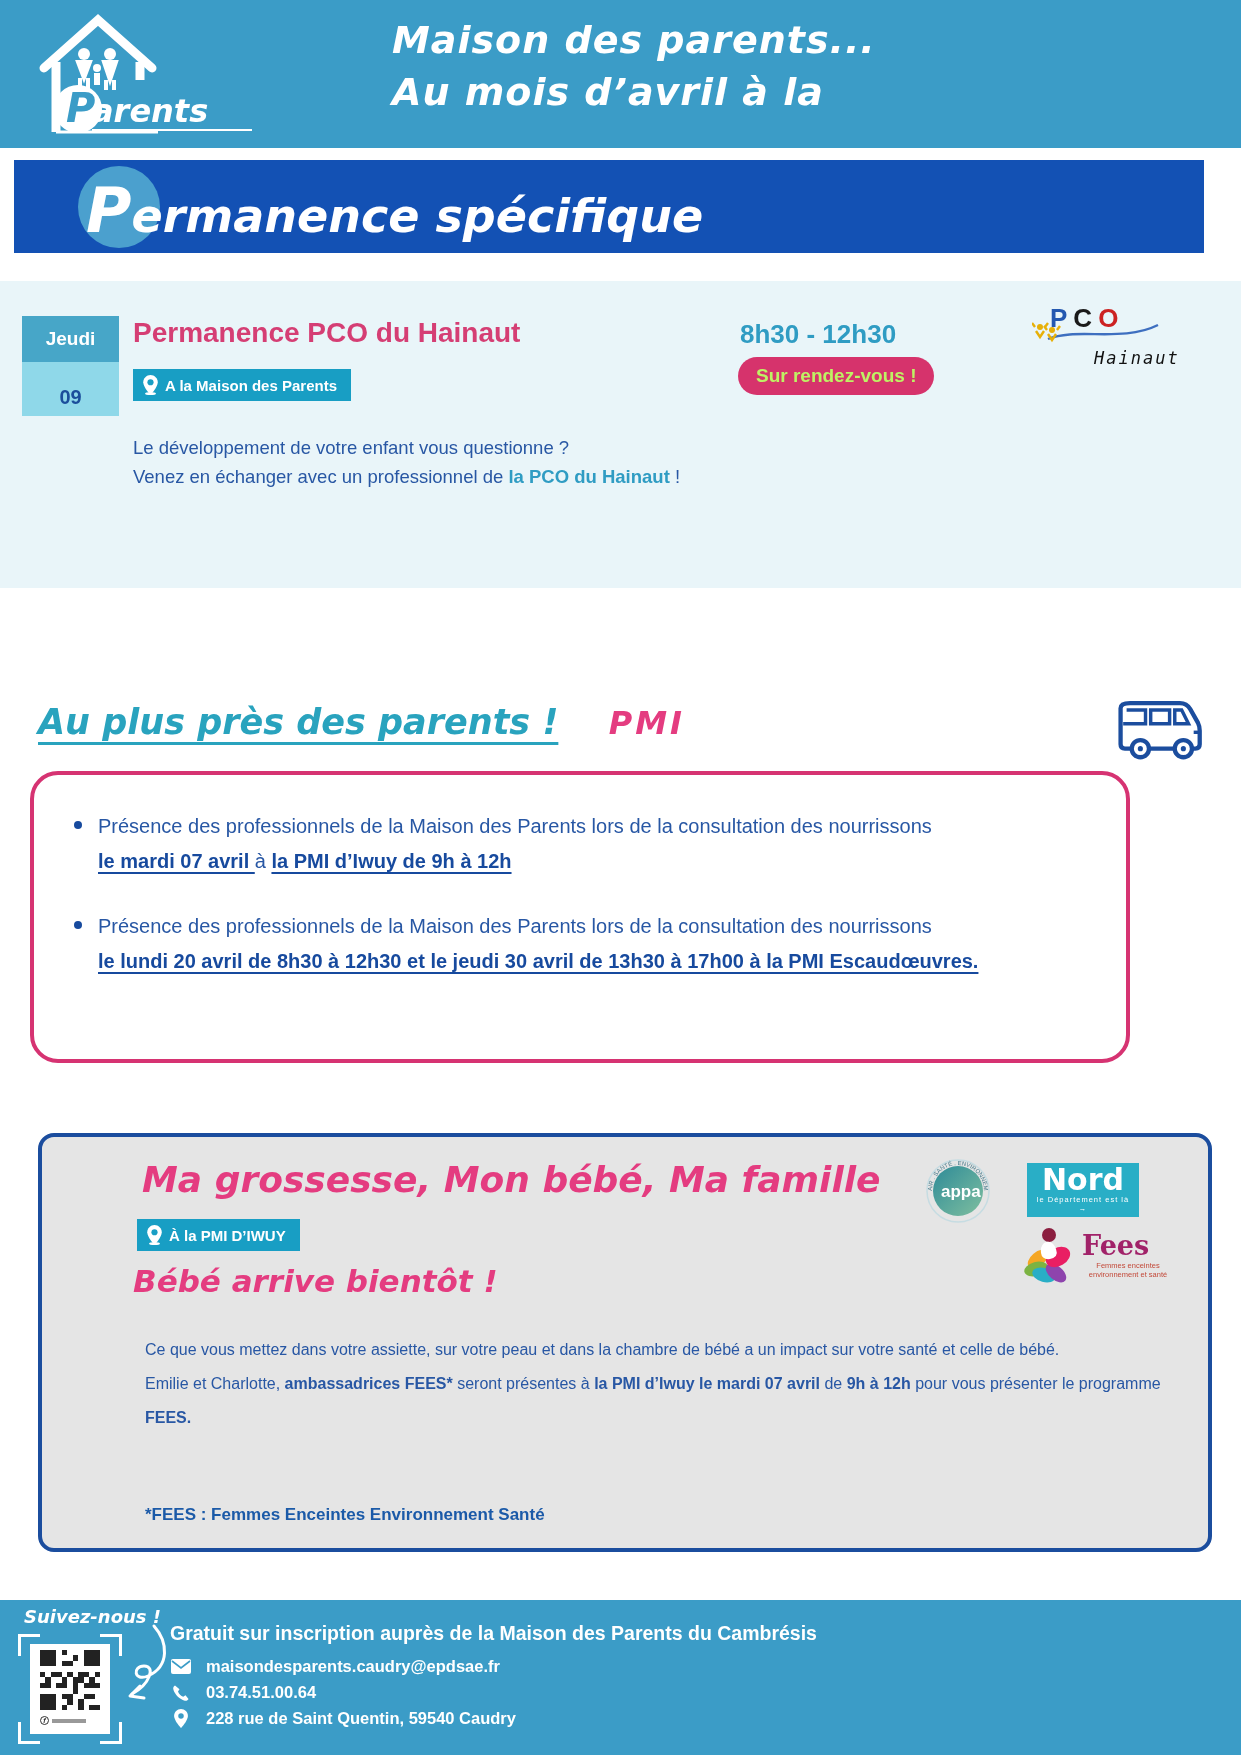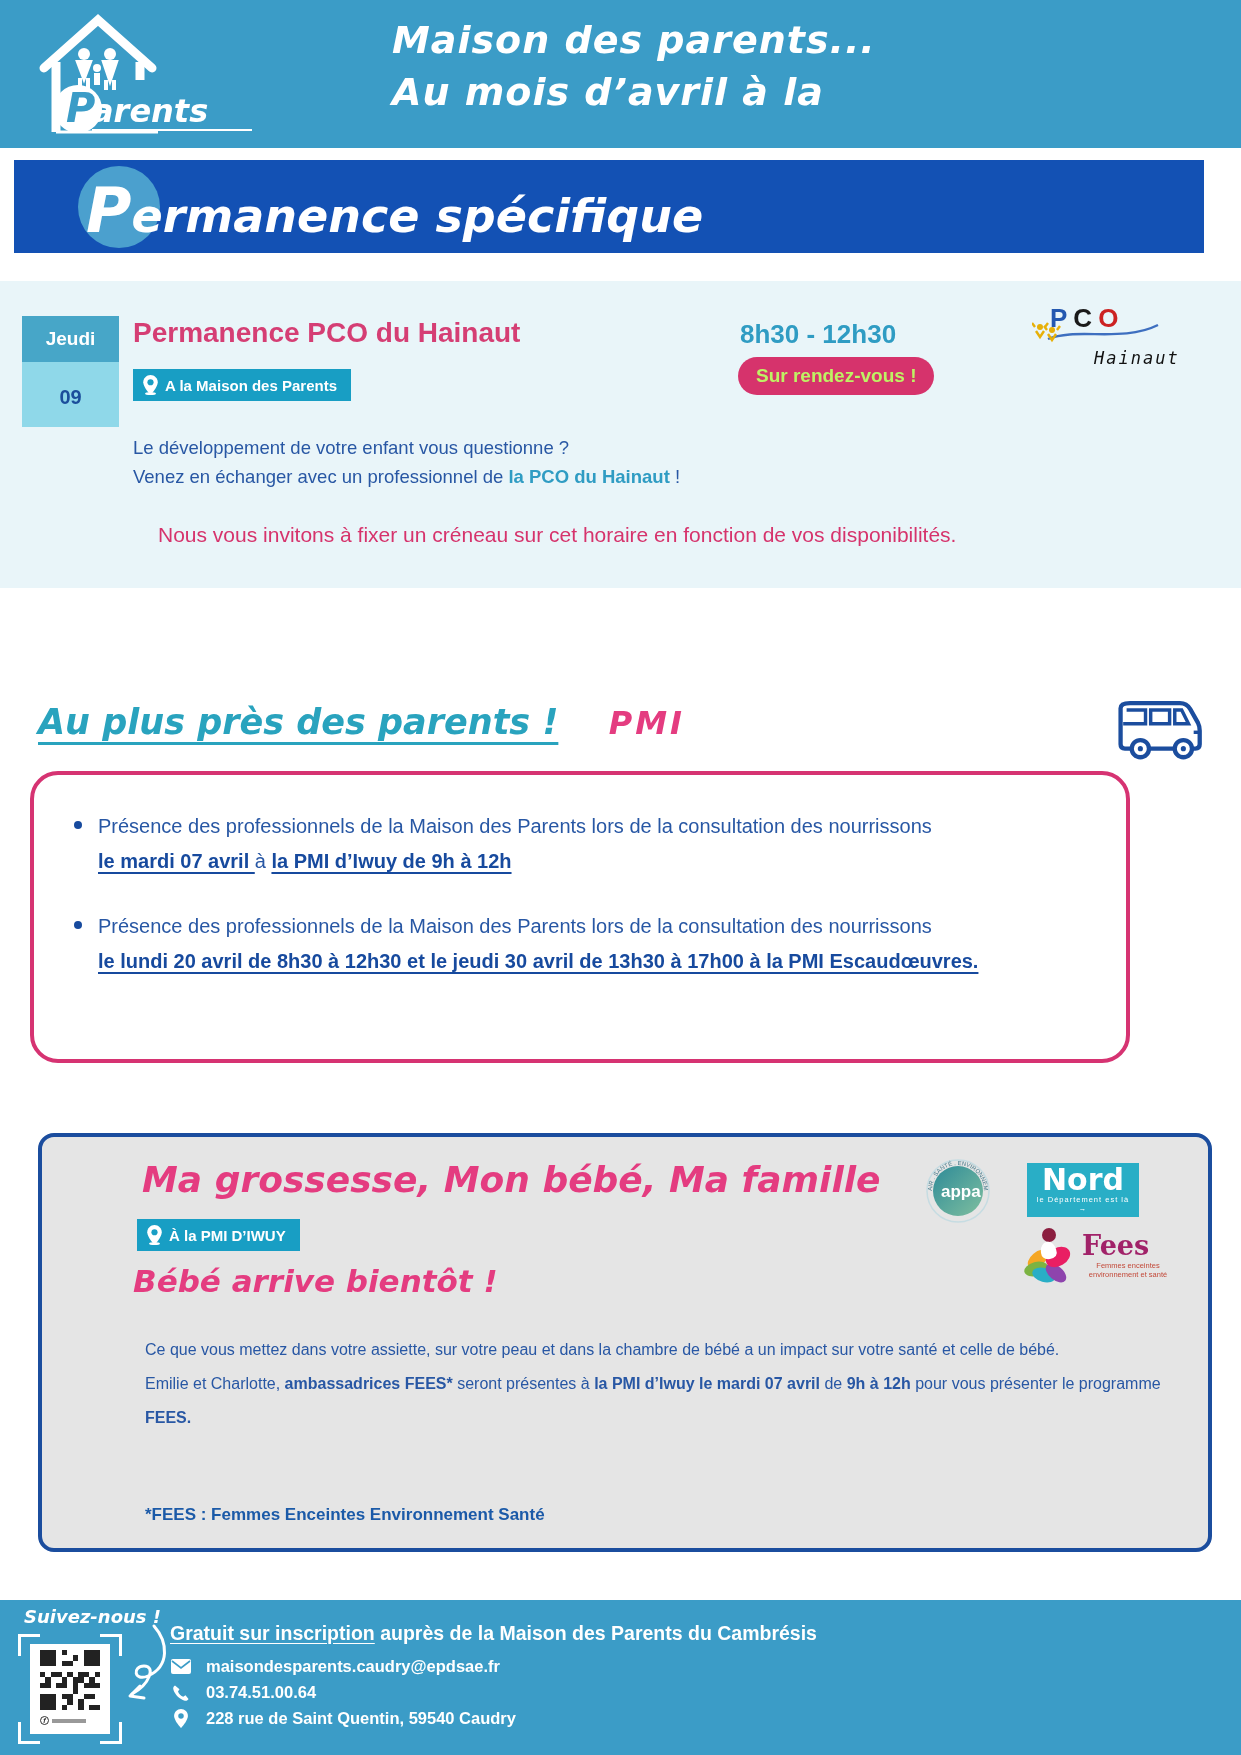--- a/index.html
+++ b/index.html
@@ -15,21 +15,21 @@
   
   .banner { position:absolute; top:160px; left:14px; width:1190px; height:93px; background:#1351B4; }
   .banner-circle { position:absolute; left:64px; top:6px; width:82px; height:82px; border-radius:50%; background:#4BA0CE; }
   .banner-text { position:absolute; left:72px; top:14px; color:#fff; font-size:46px; }
   .banner-text .cap { font-size:62px; }
 
   
   .event-panel { position:absolute; top:281px; left:0; width:1241px; height:307px; background:#E9F5F9; }
   .date-box { position:absolute; left:22px; top:35px; width:97px; }
   .date-day { background:#47A6C8; color:#fff; font-weight:bold; font-size:19px; text-align:center; height:46px; line-height:46px; }
-  .date-num { background:#8FD8E9; color:#1B4E9B; font-weight:bold; font-size:20px; text-align:center; height:65px; line-height:71px; }
+  .date-num { background:#8FD8E9; color:#1B4E9B; font-weight:bold; font-size:20px; text-align:center; height:54px; line-height:71px; }
   .event-title { position:absolute; left:133px; top:36px; color:#D53E74; font-weight:bold; font-size:28px; }
   .event-time { position:absolute; left:740px; top:38px; color:#2F9CC3; font-weight:bold; font-size:26px; }
   .pill { position:absolute; left:738px; top:76px; background:#D6336C; color:#bef264; font-weight:bold; font-size:19px; border-radius:19px; padding:8px 18px; }
   .loc-badge { position:absolute; background:#189EC4; color:#fff; font-weight:bold; font-size:15px; padding:6px 14px 6px 10px; display:flex; align-items:center; gap:7px; }
   .loc-badge-1 { left:133px; top:88px; }
   .event-body { position:absolute; left:133px; top:152px; color:#2857A4; font-size:18.5px; line-height:29px; }
   .accent-teal { color:#2F9CC3; font-weight:bold; }
   .event-invite { position:absolute; left:158px; top:242px; color:#D6336C; font-size:21px; }
   .pco-logo { position:absolute; left:1050px; top:22px; width:140px; height:60px; }
   .pco-line1 { font-size:26px; font-weight:bold; letter-spacing:6px; }
@@ -73,21 +73,21 @@
   .qr-tr { right:0; top:0; border-left:none; border-bottom:none; }
   .qr-bl { left:0; bottom:0; border-right:none; border-top:none; }
   .qr-br { right:0; bottom:0; border-left:none; border-top:none; }
   .qr-box { position:absolute; left:12px; top:10px; width:80px; height:90px; background:#fff; padding:6px 10px 0; }
   .qr-foot { display:flex; align-items:center; gap:3px; margin-top:2px; }
   .fb-dot { width:9px; height:9px; border:1px solid #333; border-radius:50%; color:#333; font-size:7px; line-height:8px; text-align:center; font-weight:bold; font-style:italic; }
   .qr-smudge { width:34px; height:4px; background:#999; }
   .arrow-svg { position:absolute; left:124px; top:22px; }
   .contact { position:absolute; left:170px; top:22px; }
   .contact-head { font-size:19.5px; font-weight:bold; margin-bottom:12px; }
-  .contact-head .u { text-decoration:underline; text-underline-offset:3px;text-align:right; }
+  .contact-head .u { text-underline-offset:3px;text-align:right; }
   .contact-row { display:flex; align-items:center; gap:14px; margin-bottom:7px; font-size:16.5px; font-weight:bold; }
   .c-icon { width:22px; display:flex; justify-content:center; }
   .brand { position:absolute; right:28px; top:14px; width:200px; text-align:center; }
   .brand-script { font-size:38px; color:#fff; margin-top:44px; margin-right:40px; }
   .brand-caps { font-size:19px; letter-spacing:3px; color:#fff; margin-right:34px; }
   .brand-bubble { position:absolute; right:0; top:0; }
 </style>
 </head>
 <body>
 
@@ -157,21 +157,20 @@
         <path d="M16 13 l4 6 4 -6 M15 9 l-3 -4 M25 9 l3 -4" stroke="#E7B008" stroke-width="2.4" fill="none"></path>
       </svg>
       <div class="pco-hainaut" style="margin-left:44px; margin-top:14px;">Hainaut</div>
     </div>
 
     <div class="event-body">
       <div>Le développement de votre enfant vous questionne ?</div>
       <div><span>Venez en échanger avec un professionnel de </span><span class="accent-teal">la PCO du Hainaut</span><span> !</span></div>
     </div>
 
-    <div class="event-invite">Nous vous invitons à fixer un créneau sur cet horaire en fonction de vos disponibilités.</div>
   </div>
 
   <div class="pmi-titles">
     <span class="pmi-heading script">Au plus près des parents !</span>
     <span class="pmi-sub script">PMI</span>
     <span class="van-icon">
       <svg width="86" height="68" viewBox="0 0 100 78">
         <path d="M14 10 h58 q8 0 12 7 l9 16 q2 4 2 9 v16 q0 5 -5 5 h-82 q-5 0 -5 -5 v-42 q0 -6 11 -6 z" fill="#fff" stroke="#1B4D9E" stroke-width="5"></path>
         <path d="M10 18 h22 v16 h-26 M38 18 h22 v16 h-22 z M66 18 h8 l8 16 h-16 z" fill="#fff" stroke="#1B4D9E" stroke-width="4"></path>
         <circle cx="26" cy="63" r="10" fill="#fff" stroke="#1B4D9E" stroke-width="5"></circle>

